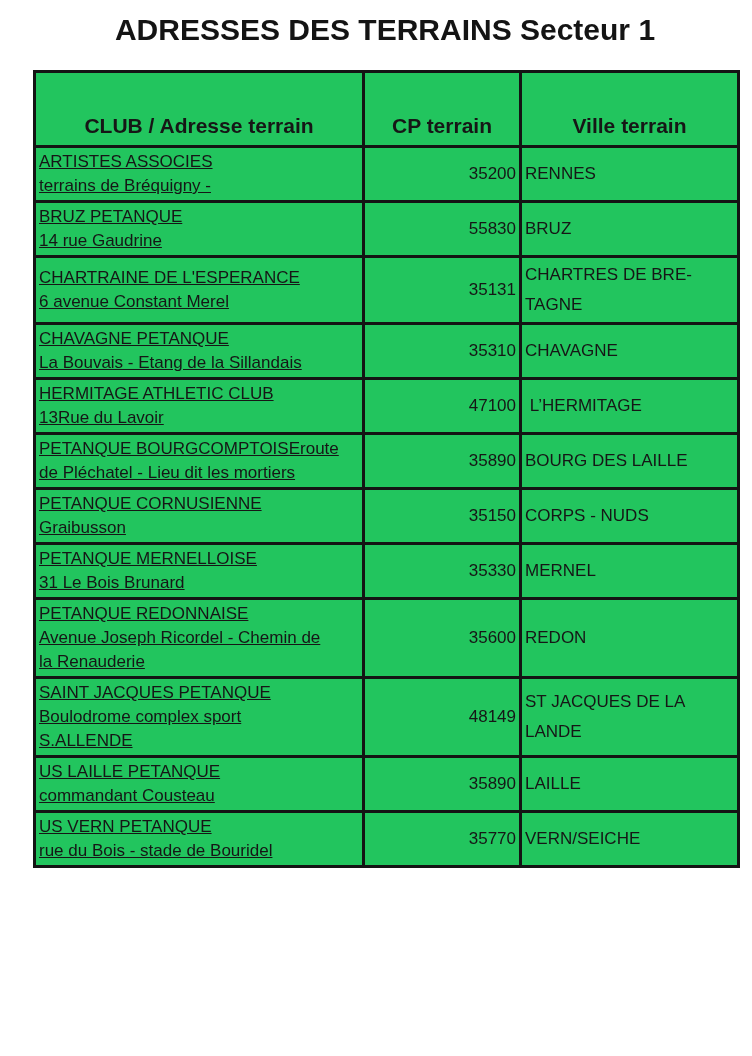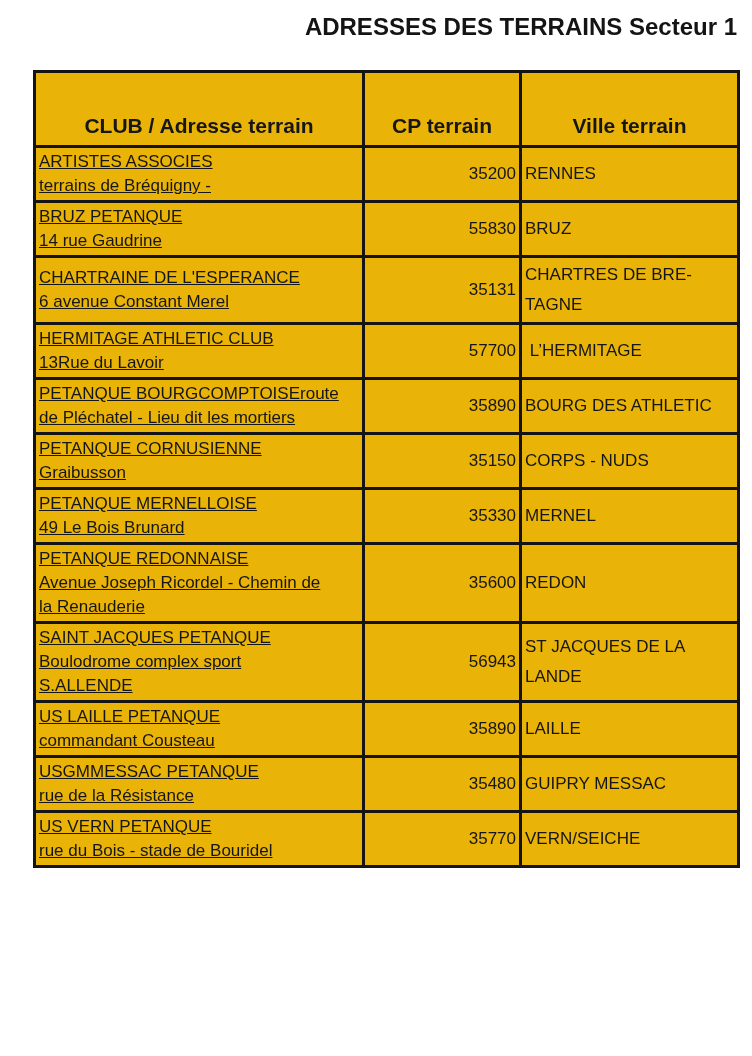--- a/index.html
+++ b/index.html
@@ -7,34 +7,34 @@
     width: 752px; height: 1056px;
     background: #ffffff;
     font-family: "Liberation Sans", sans-serif;
     color: #161616;
     overflow: hidden;
     position: relative;
   }
   .page-title {
     position: absolute;
     top: 13px; left: 33px; width: 704px;
-    text-align: right;
-    font-size: 24px;
+    text-align: center;
+    font-size: 30px;
     font-weight: bold;
     letter-spacing: 0px;
     color: #141414;
     white-space: nowrap;
   }
   table.terrains {
     position: absolute;
     top: 70px; left: 33px;
     width: 704px;
     border-collapse: collapse;
     table-layout: fixed;
-    background: #eab308;
+    background: #22c55e;
   }
   col.c-club  { width: 329px; }
   col.c-cp    { width: 157px; }
   col.c-ville { width: 218px; }
   table.terrains, table.terrains th, table.terrains td {
     border: 3px solid #141414;
   }
   table.terrains th {
     height: 75px;
     vertical-align: bottom;
@@ -90,80 +90,80 @@
 
 
   <tr>
     <td class="club">CHARTRAINE DE L'ESPERANCE
 6 avenue Constant Merel</td>
     <td class="cp">35131</td>
     <td class="ville">CHARTRES DE BRE-
 TAGNE</td>
   </tr>
 
+  <tr>
+    <td class="club">CHAVAGNE PETANQUE
+La Bouvais - Etang de la Sillandais</td>
+    <td class="cp">35310</td>
+    <td class="ville">CHAVAGNE</td>
+  </tr>
 
   <tr>
     <td class="club">HERMITAGE ATHLETIC CLUB
 13Rue du Lavoir</td>
-    <td class="cp">57700</td>
+    <td class="cp">47100</td>
     <td class="ville"> L’HERMITAGE</td>
   </tr>
 
 
   <tr>
     <td class="club">PETANQUE BOURGCOMPTOISEroute
 de Pléchatel - Lieu dit les mortiers</td>
     <td class="cp">35890</td>
-    <td class="ville">BOURG DES ATHLETIC</td>
+    <td class="ville">BOURG DES LAILLE</td>
   </tr>
 
   <tr>
     <td class="club">PETANQUE CORNUSIENNE
 Graibusson</td>
     <td class="cp">35150</td>
     <td class="ville">CORPS - NUDS</td>
   </tr>
 
   <tr>
     <td class="club">PETANQUE MERNELLOISE
-49 Le Bois Brunard</td>
+31 Le Bois Brunard</td>
     <td class="cp">35330</td>
     <td class="ville">MERNEL</td>
   </tr>
 
   <tr>
     <td class="club">PETANQUE REDONNAISE
 Avenue Joseph Ricordel - Chemin de
 la Renauderie</td>
     <td class="cp">35600</td>
     <td class="ville">REDON</td>
   </tr>
 
   <tr>
     <td class="club">SAINT JACQUES PETANQUE
 Boulodrome complex sport
 S.ALLENDE</td>
-    <td class="cp">56943</td>
+    <td class="cp">48149</td>
     <td class="ville">ST JACQUES DE LA
 LANDE</td>
   </tr>
 
   <tr>
     <td class="club">US LAILLE PETANQUE
 commandant Cousteau</td>
     <td class="cp">35890</td>
     <td class="ville">LAILLE</td>
   </tr>
 
-  <tr>
-    <td class="club">USGMMESSAC PETANQUE
-rue de la Résistance</td>
-    <td class="cp">35480</td>
-    <td class="ville">GUIPRY MESSAC</td>
-  </tr>
 
   <tr>
     <td class="club">US VERN PETANQUE
 rue du Bois - stade de Bouridel</td>
     <td class="cp">35770</td>
     <td class="ville">VERN/SEICHE</td>
   </tr>
 </tbody>
 </table>
 

